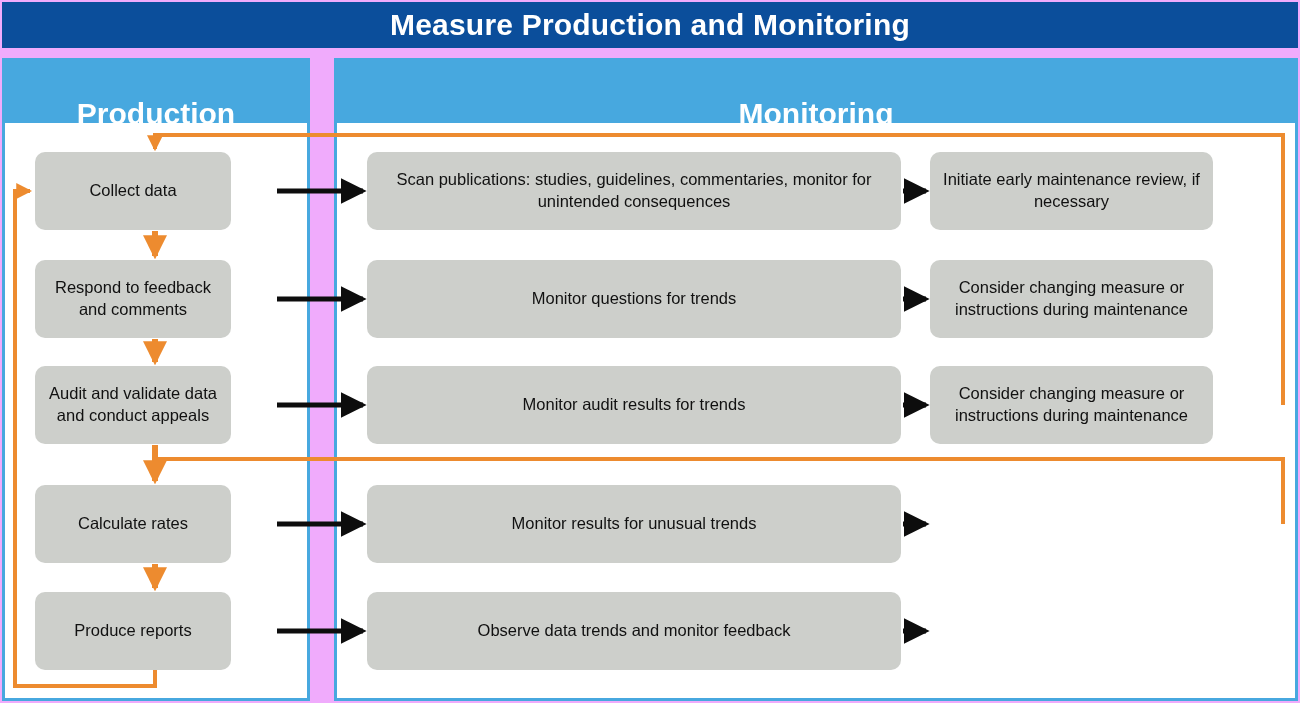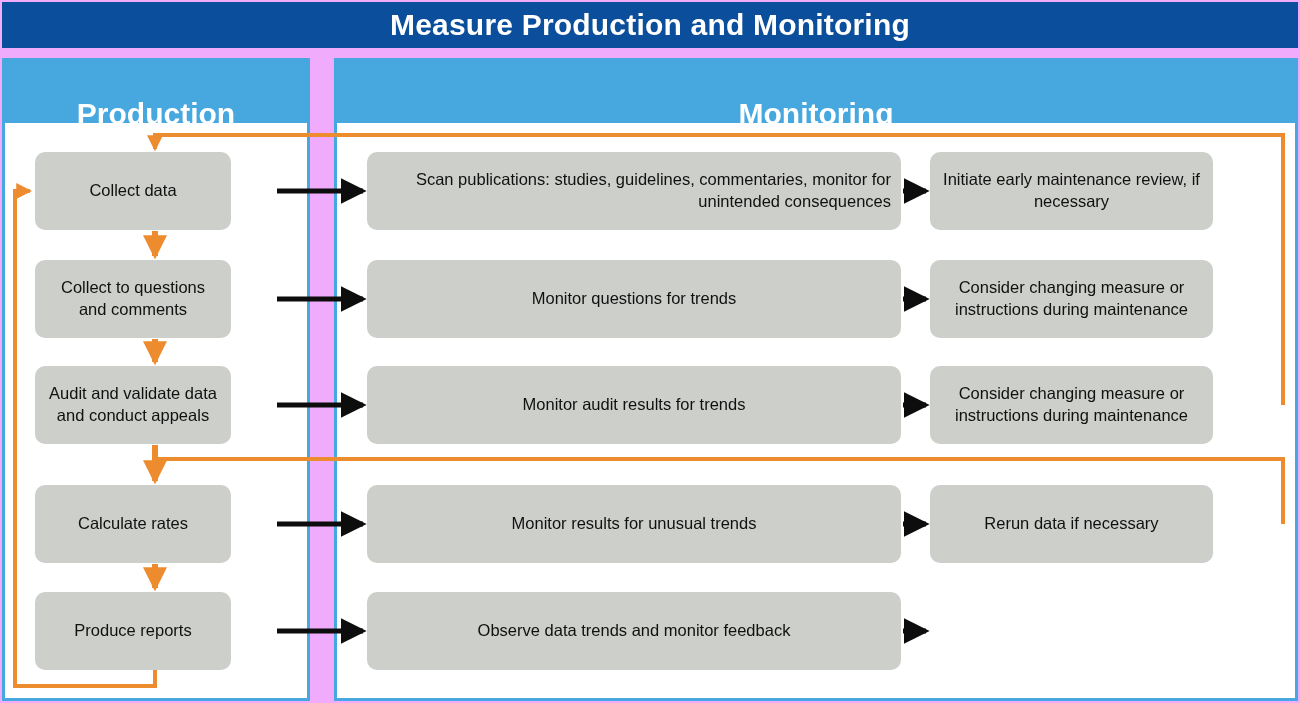--- a/index.html
+++ b/index.html
@@ -82,21 +82,21 @@
     box-sizing: border-box;
     color: #111111;
     font-size: 16.5px;
     line-height: 1.33;
     padding: 4px 10px;
   }
   .pbox.wide { font-size: 16.5px; }
 
   
   .col1 { left: 35px;  width: 196px; }
-  .col2 { left: 367px; width: 534px; text-align: right; }
+  .col2 { left: 367px; width: 534px; }
   .col3 { left: 930px; width: 283px; }
 
   .row1 { top: 152px; height: 78px; }
   .row2 { top: 260px; height: 78px; }
   .row3 { top: 366px; height: 78px; }
   .row4 { top: 485px; height: 78px; }
   .row5 { top: 592px; height: 78px; }
 
   
   #wires {
@@ -126,21 +126,21 @@
   <div class="panel panel-mon">
     <div class="panel-head">
       <span class="head-text">Monitoring</span>
     </div>
   </div>
 
   <div class="pbox col1 row1">
     <span>Collect data</span>
   </div>
   <div class="pbox col1 row2">
-    <span>Collect to questions and comments</span>
+    <span>Respond to feedback and comments</span>
   </div>
   <div class="pbox col1 row3">
     <span>Audit and validate data and conduct appeals</span>
   </div>
   <div class="pbox col1 row4">
     <span>Calculate rates</span>
   </div>
   <div class="pbox col1 row5">
     <span>Produce reports</span>
   </div>
@@ -162,23 +162,20 @@
   </div>
 
   <div class="pbox col3 row1">
     <span>Initiate early maintenance review, if necessary</span>
   </div>
   <div class="pbox col3 row2">
     <span>Consider changing measure or instructions during maintenance</span>
   </div>
   <div class="pbox col3 row3">
     <span>Consider changing measure or instructions during maintenance</span>
-  </div>
-  <div class="pbox col3 row4">
-    <span>Rerun data if necessary</span>
   </div>
 
   <svg id="wires" viewBox="0 0 1300 703" xmlns="http://www.w3.org/2000/svg">
     <defs>
       <marker id="mk-black" viewBox="0 0 10 10" refX="8.6" refY="5" markerWidth="5.2" markerHeight="5.2" orient="auto-start-reverse">
         <path d="M 0 0 L 10 5 L 0 10 z" fill="#0D0D0D"></path>
       </marker>
       <marker id="mk-orange" viewBox="0 0 10 10" refX="8.6" refY="5" markerWidth="4.0" markerHeight="4.0" orient="auto-start-reverse">
         <path d="M 0 0 L 10 5 L 0 10 z" fill="#ED8B2F"></path>
       </marker>

